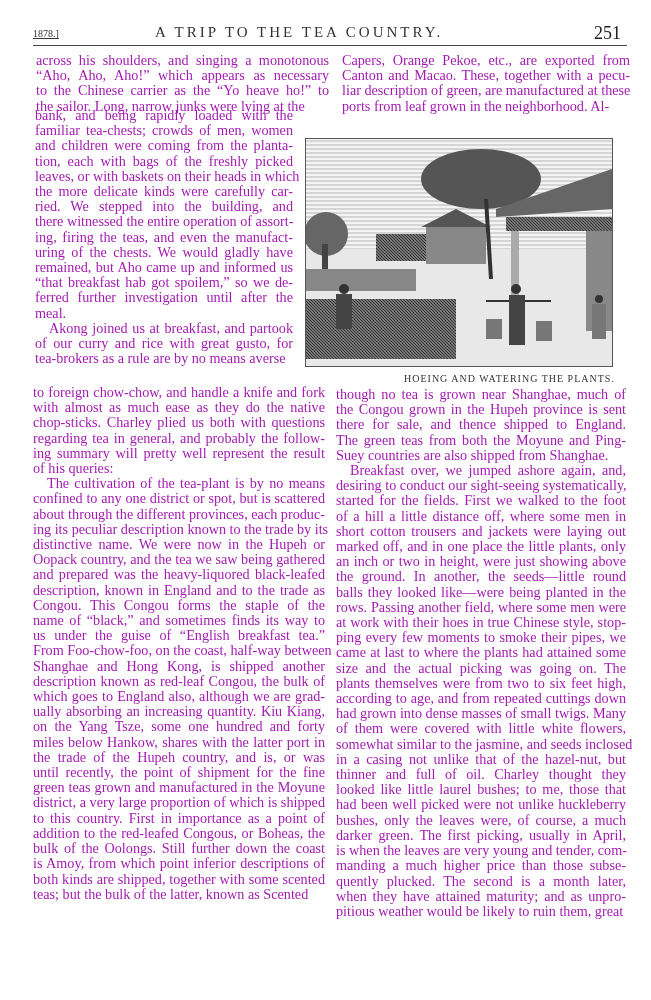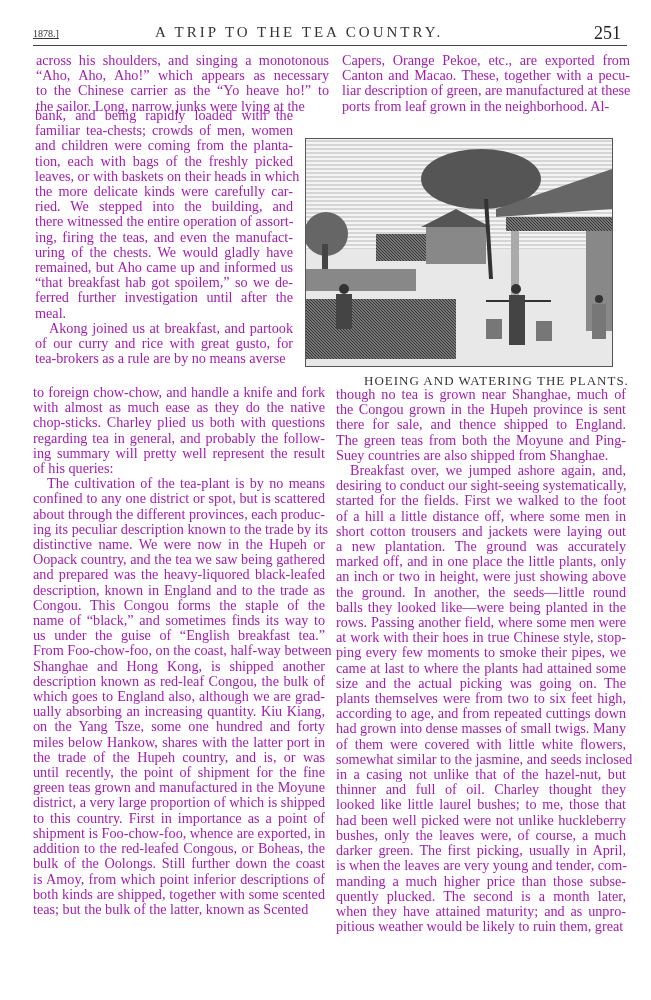--- a/index.html
+++ b/index.html
@@ -12,21 +12,21 @@
   .rule { position:absolute; left:33px; top:45px; width:594px; height:0; border-top:1.5px solid #444; }
   .col { position:absolute; font-size:14.2px; line-height:15.2px; text-align:justify; color:#a21caf; }
   .line { display:block; text-align:justify; text-align-last:justify; white-space:nowrap; }
   .line.last { text-align-last:left; }
   #left-top { left:36px; top:53px; width:293px; }
   #left-narrow { left:35px; top:108px; width:258px; }
   #left-bottom { left:33px; top:385px; width:292px; }
   #right-top { left:342px; top:53px; width:288px; }
   #right-bottom { left:336px; top:387px; width:290px; }
   .figure { position:absolute; left:305px; top:138px; width:306px; height:227px; border:1px solid #555; overflow:hidden; background:#f4f4f4; }
-  .caption { position:absolute; left:364px; top:373px; font-size:13px; letter-spacing:1px; color:#333; }
+  .caption { position:absolute; left:404px; top:373px; font-size:10px; letter-spacing:1px; color:#333; }
 </style>
 </head>
 <body>
 
 <div class="header">
   <span class="hdr-year">1878.]</span>
   <span class="hdr-title">A TRIP TO THE TEA COUNTRY.</span>
   <span class="hdr-page">251</span>
 </div>
 <div class="rule"></div>
@@ -79,21 +79,20 @@
     <span class="line">description known as red-leaf Congou, the bulk of</span>
     <span class="line">which goes to England also, although we are grad-</span>
     <span class="line">ually absorbing an increasing quantity.  Kiu Kiang,</span>
     <span class="line">on the Yang Tsze, some one hundred and forty</span>
     <span class="line">miles below Hankow, shares with the latter port in</span>
     <span class="line">the trade of the Hupeh country, and is, or was</span>
     <span class="line">until recently, the point of shipment for the fine</span>
     <span class="line">green teas grown and manufactured in the Moyune</span>
     <span class="line">district, a very large proportion of which is shipped</span>
     <span class="line">to this country.  First in importance as a point of</span>
-    <span class="line">shipment is Foo-chow-foo, whence are exported, in</span>
     <span class="line">addition to the red-leafed Congous, or Boheas, the</span>
     <span class="line">bulk of the Oolongs.  Still further down the coast</span>
     <span class="line">is Amoy, from which point inferior descriptions of</span>
     <span class="line">both kinds are shipped, together with some scented</span>
     <span class="line last">teas; but the bulk of the latter, known as Scented</span>
   </div>
 
 <div class="col" id="right-top">
     <span class="line">Capers, Orange Pekoe, etc., are exported from</span>
     <span class="line">Canton and Macao.  These, together with a pecu-</span>
@@ -160,21 +159,20 @@
     <span class="line">though no tea is grown near Shanghae, much of</span>
     <span class="line">the Congou grown in the Hupeh province is sent</span>
     <span class="line">there for sale, and thence shipped to England.</span>
     <span class="line">The green teas from both the Moyune and Ping-</span>
     <span class="line last">Suey countries are also shipped from Shanghae.</span>
     <span class="line" style="padding-left: 14px;">Breakfast over, we jumped ashore again, and,</span>
     <span class="line">desiring to conduct our sight-seeing systematically,</span>
     <span class="line">started for the fields.  First we walked to the foot</span>
     <span class="line">of a hill a little distance off, where some men in</span>
     <span class="line">short cotton trousers and jackets were laying out</span>
-    <span class="line">a new plantation.  The ground was accurately</span>
     <span class="line">marked off, and in one place the little plants, only</span>
     <span class="line">an inch or two in height, were just showing above</span>
     <span class="line">the ground.  In another, the seeds—little round</span>
     <span class="line">balls they looked like—were being planted in the</span>
     <span class="line">rows.  Passing another field, where some men were</span>
     <span class="line">at work with their hoes in true Chinese style, stop-</span>
     <span class="line">ping every few moments to smoke their pipes, we</span>
     <span class="line">came at last to where the plants had attained some</span>
     <span class="line">size and the actual picking was going on.  The</span>
     <span class="line">plants themselves were from two to six feet high,</span>

